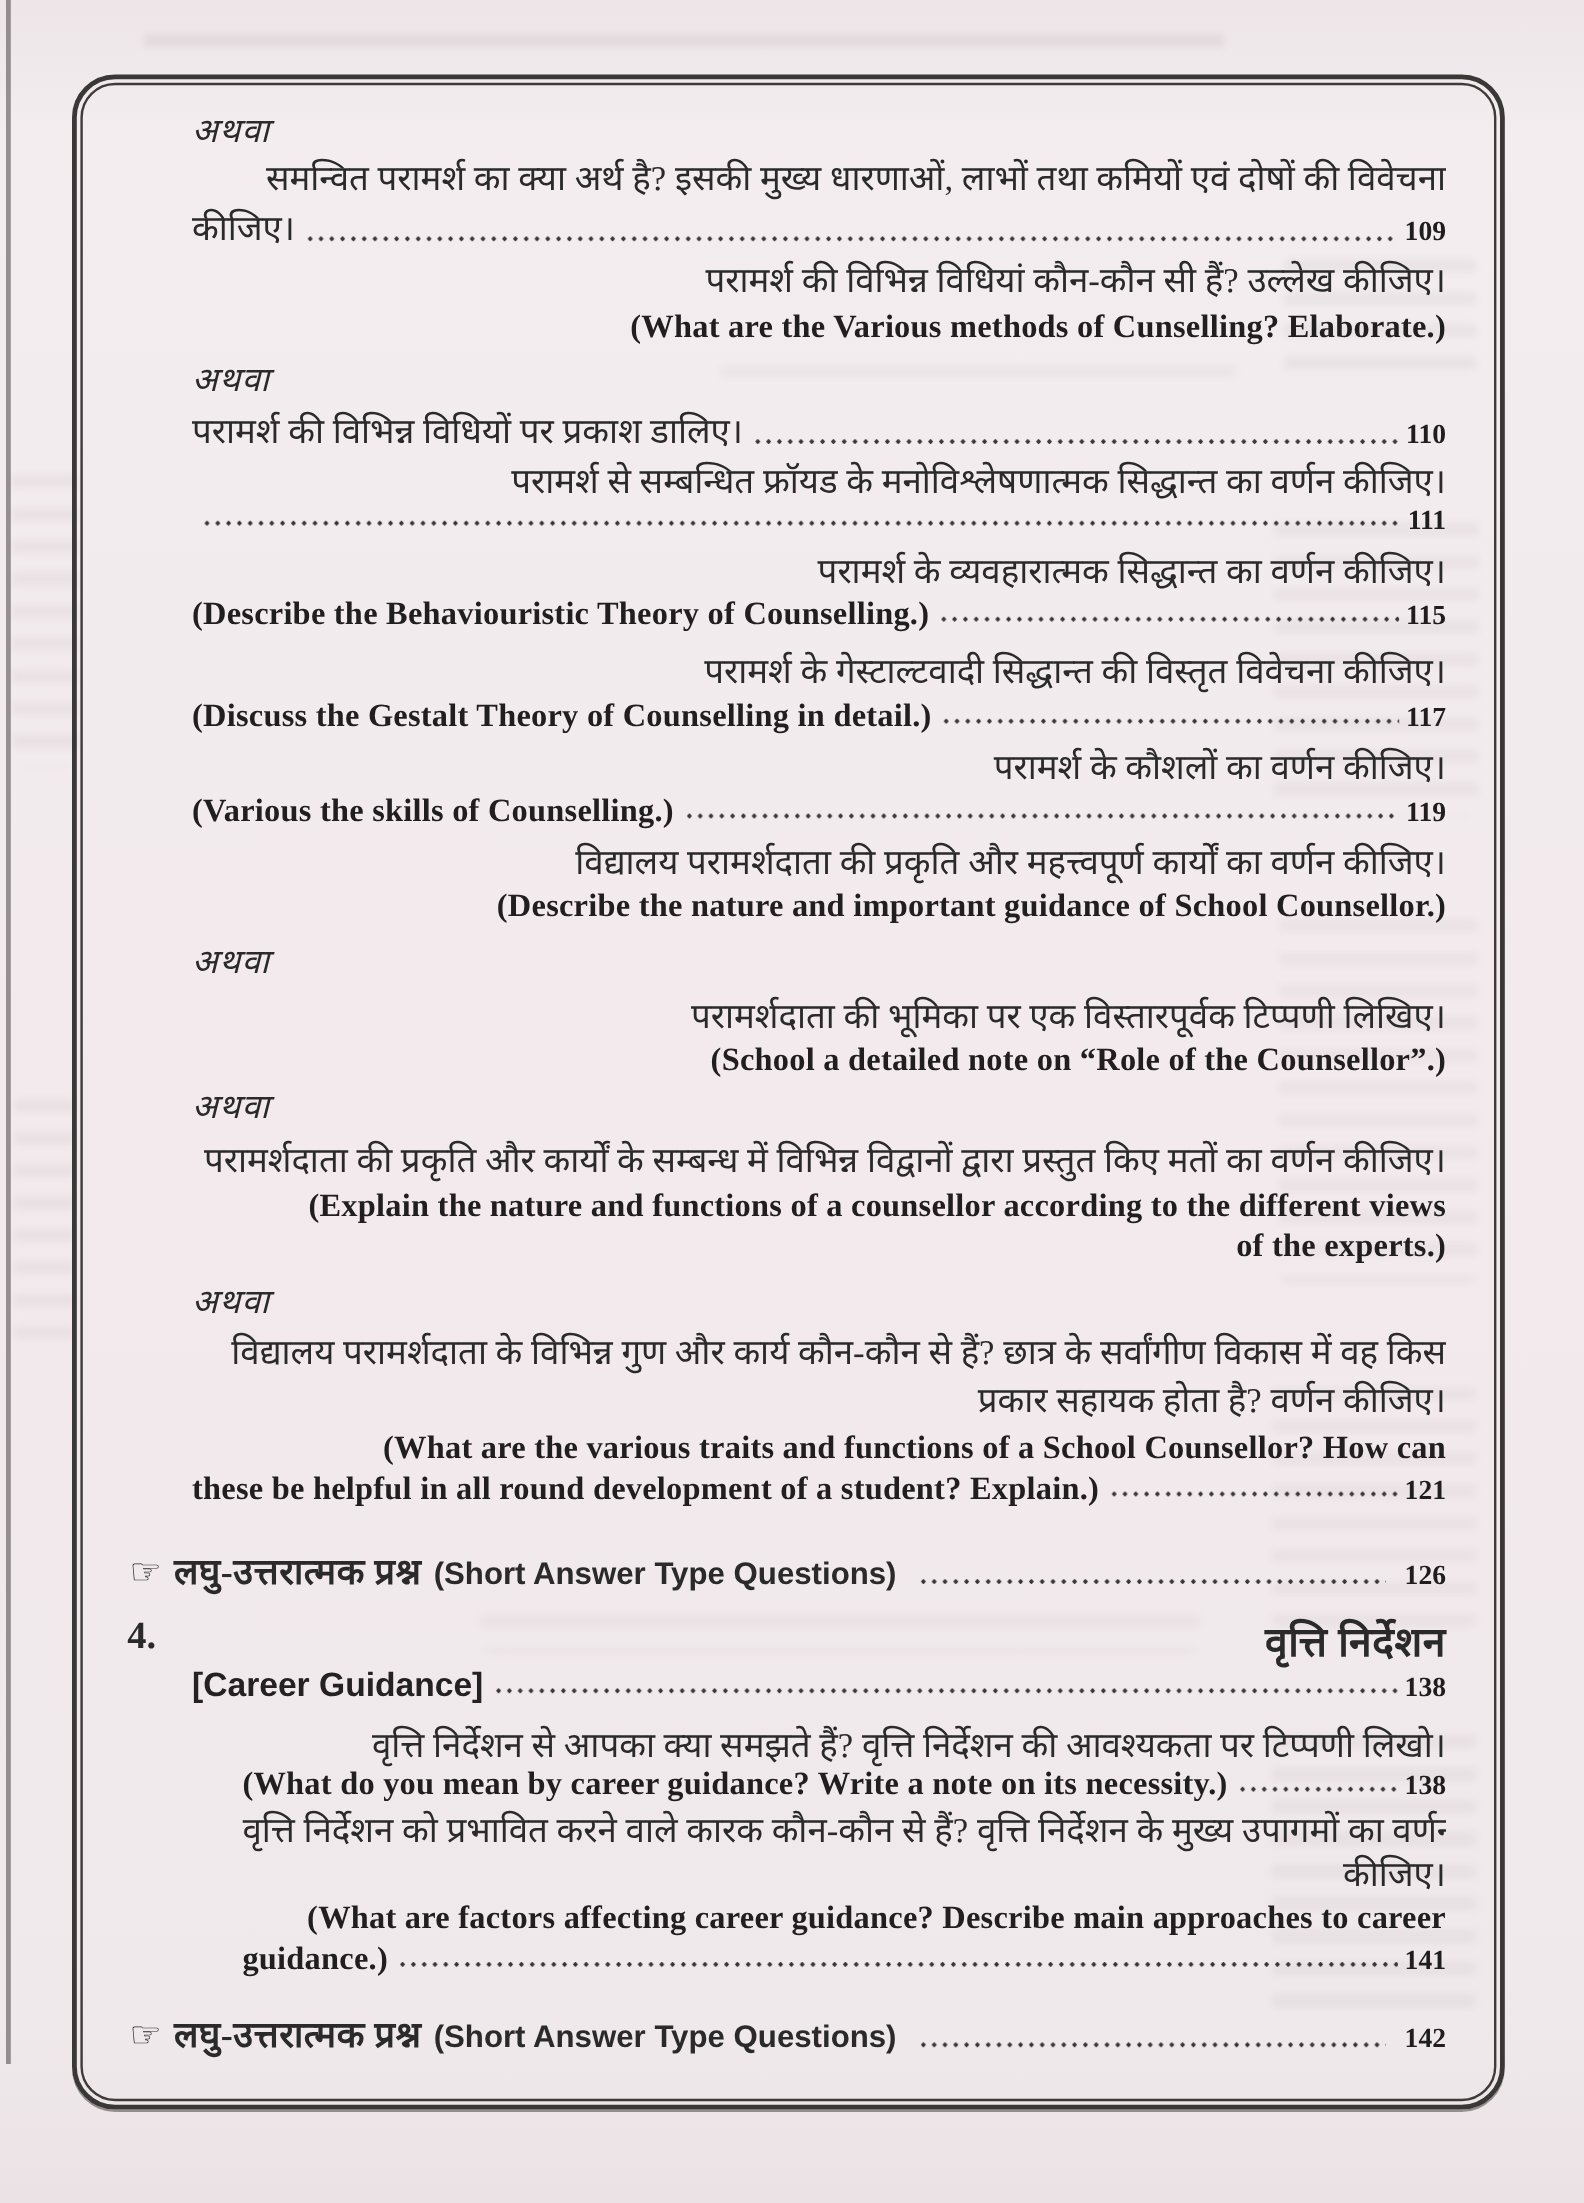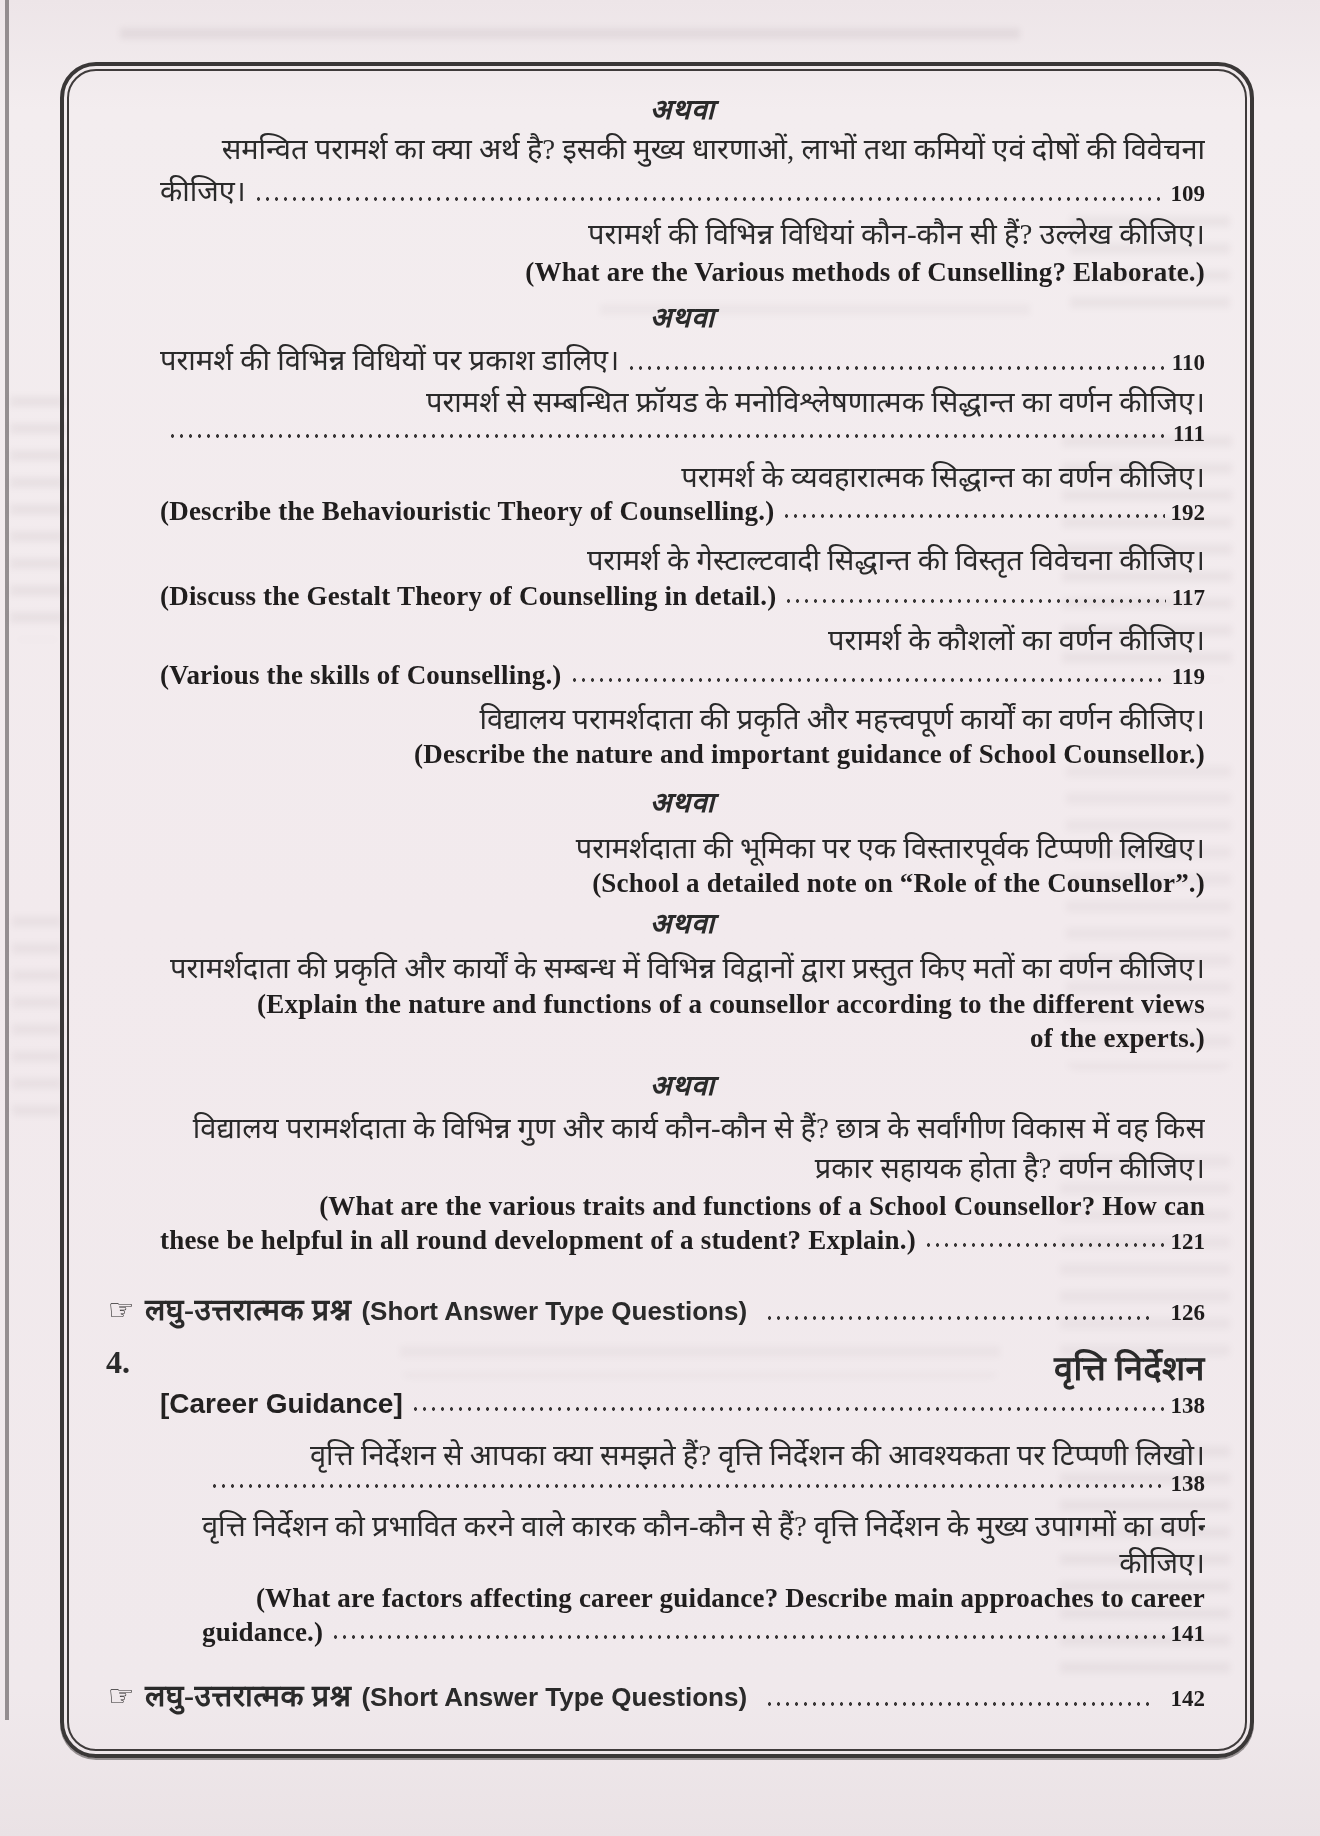--- a/index.html
+++ b/index.html
@@ -10,21 +10,21 @@
   }
   .page-edge{position:absolute;left:5px;top:0;width:4px;height:1720px;background:#4a4446;opacity:.55;filter:blur(.6px);}
   .frame{position:absolute;left:60px;top:62px;width:1186px;height:1688px;
     border:4px solid #3a3737;border-radius:36px;box-shadow:0 2px 0 rgba(40,35,35,.45);}
   .frame-inner{position:absolute;inset:3px;border:2px solid #3f3b3b;border-radius:29px;}
   .smudge{position:absolute;filter:blur(3px);border-radius:10px;pointer-events:none;
     background:repeating-linear-gradient(180deg, rgba(0,0,0,0) 0 16px, #7d6b72 16px 27px);}
   .ln{position:absolute;left:160px;width:1045px;text-align:right;}
   .hin{font-size:29px;line-height:1.28;}
   .nw{white-space:nowrap;overflow:hidden;}
-  .or{text-align:center;font-style:italic;font-size:28px;letter-spacing:1px;font-weight:bold;}
+  .or{text-align:left;font-style:italic;font-size:28px;letter-spacing:1px;}
   .eng{font-size:27px;font-weight:700;color:#201e1e;letter-spacing:.2px;}
   .flexline{display:flex;align-items:baseline;}
   .flexline > span{white-space:nowrap;}
   .leader{flex:1 1 auto;height:4px;align-self:flex-end;margin:0 6px 9px 8px;
     background-image:radial-gradient(circle, #3a3737 1.6px, rgba(0,0,0,0) 1.9px);
     background-size:9px 4px;background-repeat:repeat-x;background-position:0 50%;}
   .pg{font-size:23px;font-weight:700;color:#1f1d1d;}
   .num{position:absolute;left:-46px;font-size:29px;}
   .chap-num{left:-54px;font-weight:700;font-size:32px;}
   .chap-title{font-weight:700;font-size:34px;letter-spacing:.5px;}
@@ -86,21 +86,21 @@
   <span class="pg">111</span>
 </div>
 
 <div class="ln hin nw" style="top:459px">
   
   <span>परामर्श के व्यवहारात्मक सिद्धान्त का वर्णन कीजिए।</span>
 </div>
 <div class="ln flexline" style="top:496px">
   <span class="eng">(Describe the Behaviouristic Theory of Counselling.)</span>
   <span class="leader"></span>
-  <span class="pg">192</span>
+  <span class="pg">115</span>
 </div>
 
 <div class="ln hin nw" style="top:542px">
   
   <span>परामर्श के गेस्टाल्टवादी सिद्धान्त की विस्तृत विवेचना कीजिए।</span>
 </div>
 <div class="ln flexline" style="top:581px">
   <span class="eng">(Discuss the Gestalt Theory of Counselling in detail.)</span>
   <span class="leader"></span>
   <span class="pg">117</span>
@@ -160,20 +160,21 @@
   <span class="engsans">[Career Guidance]</span>
   <span class="leader"></span>
   <span class="pg">138</span>
 </div>
 
 <div class="ln sub hin nw" style="top:1437px">
   
   <span>वृत्ति निर्देशन से आपका क्या समझते हैं? वृत्ति निर्देशन की आवश्यकता पर टिप्पणी लिखो।</span>
 </div>
 <div class="ln sub flexline" style="top:1471px">
+  <span class="eng">(What do you mean by career guidance? Write a note on its necessity.)</span>
   <span class="leader"></span>
   <span class="pg">138</span>
 </div>
 
 <div class="ln sub hin nw" style="top:1508px">
   
   <span>वृत्ति निर्देशन को प्रभावित करने वाले कारक कौन-कौन से हैं? वृत्ति निर्देशन के मुख्य उपागमों का वर्णन</span>
 </div>
 <div class="ln sub hin nw" style="top:1545px">कीजिए।</div>
 <div class="ln sub eng nw" style="top:1583px">(What are factors affecting career guidance? Describe main approaches to career</div>

